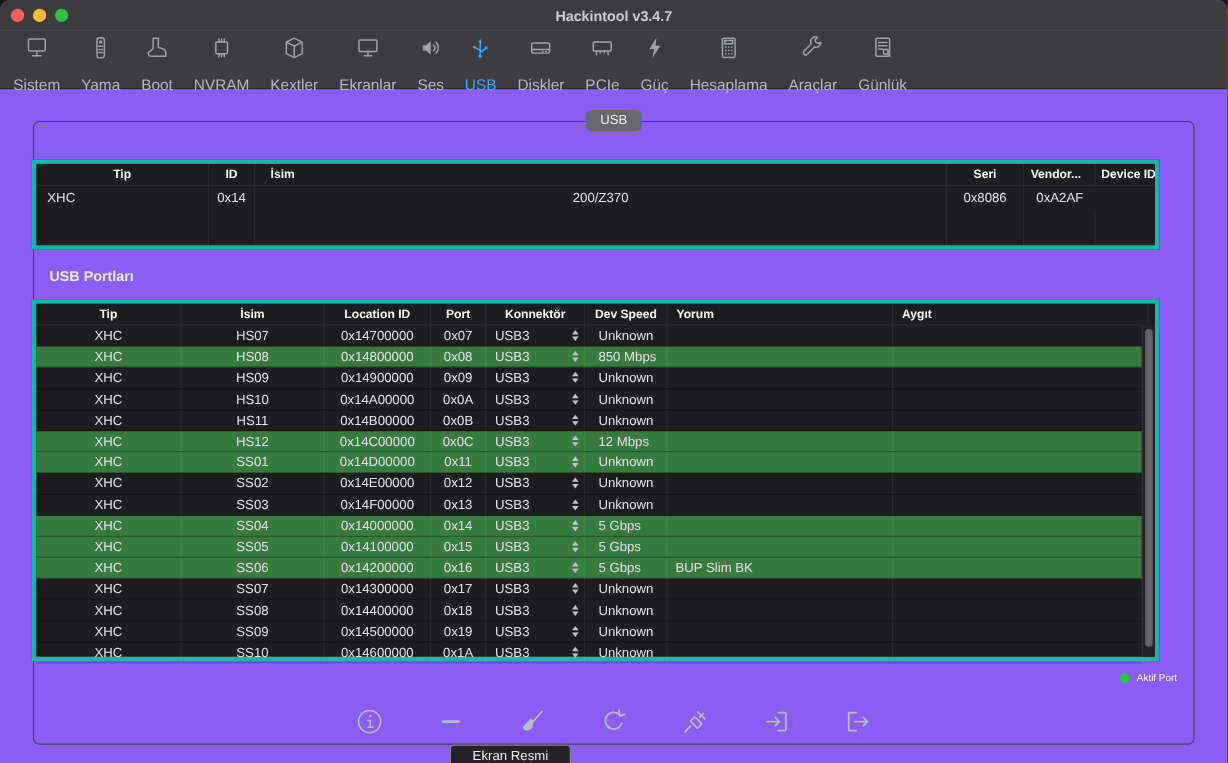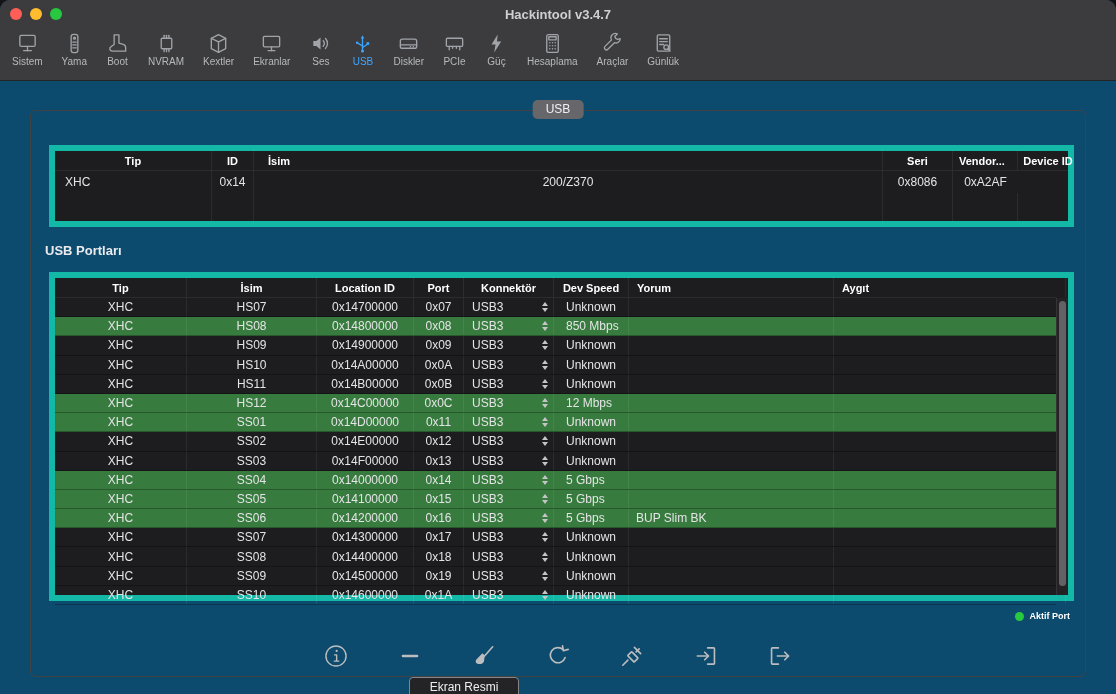--- a/index.html
+++ b/index.html
@@ -1,37 +1,37 @@
 <!DOCTYPE html>
 <html><head>
 <meta charset="utf-8">
 <style>
   *{margin:0;padding:0;box-sizing:border-box}
   body{background:#141416;font-family:"Liberation Sans",sans-serif;}
-  .window{position:relative;width:1116px;height:694px;background:#0c4a6e;border-radius:10px 10px 0 0;
+  .window{position:relative;width:1116px;height:694px;background:#8b5cf6;border-radius:10px 10px 0 0;
           overflow:hidden;color:#e6e6e8;font-family:"Liberation Sans",sans-serif;}
   
   .titlebar{position:absolute;top:0;left:0;right:0;height:28px;background:#3c3c3f;display:flex;align-items:center}
   .traffic{position:absolute;left:10px;top:0;height:28px;display:flex;align-items:center;gap:8px;z-index:2}
   .tl{width:12px;height:12px;border-radius:50%;display:inline-block}
   .tl.red{background:#ff5f57}.tl.yellow{background:#febc2e}.tl.green{background:#28c840}
   .win-title{width:100%;text-align:center;font-size:13px;font-weight:bold;color:#cfcfd1}
   .toolbar{position:absolute;top:28px;left:0;right:0;height:53px;background:#3c3c3f;border-bottom:1px solid #242427;
            display:flex;align-items:flex-start;padding:3px 0 0 9px;gap:13px}
   .tb-item{display:flex;flex-direction:column;align-items:center;color:#a0a3a7;padding:1px 3px;cursor:default}
   .tb-item.sel{color:#3da5ff}
   .tb-icon svg{width:23px;height:23px;display:block}
-  .tb-label{font-size:10px;margin-top:1px;color:#b7b9bc;white-space:nowrap}
+  .tb-label{font-size:14px;margin-top:14px;color:#b7b9bc;white-space:nowrap}
   .tb-item.sel .tb-label{color:#3da5ff}
   
   .groupbox{position:absolute;left:30px;right:30px;top:110px;bottom:17px;border:1px solid #424245;border-radius:6px}
   .tab-pill{position:absolute;top:100px;left:50%;transform:translateX(-50%);background:#67676b;color:#f0f0f2;
             font-size:12px;height:19px;line-height:19px;padding:0 13px;border-radius:5px;z-index:3}
   
-  .ctable,.ptable{position:absolute;left:49px;width:1025px;background:#1d1d20;border:6px solid #14b8a6;font-size:12px}
+  .ctable,.ptable{position:absolute;left:29px;width:1025px;background:#1d1d20;border:4px solid #14b8a6;font-size:12px}
   .ctable{top:145px;height:82px;display:flex;flex-direction:column}
   .ptable{top:272px;height:329px}
   .ctable-row{display:grid;grid-template-columns:157px 42px 629px 70px 65px 60px}
   .ptable-row{display:grid;grid-template-columns:132px 130px 97px 50px 90px 75px 205px 232px;margin-right:12px}
   .cell{display:flex;align-items:center;overflow:hidden;white-space:nowrap;border-right:1px solid rgba(255,255,255,.07);color:#e4e4e6}
   .ctable-row .cell:last-child{border-right:none}
   .ch,.ph{font-weight:bold;font-size:11px;color:#ffffff}
   .ctable-header,.ptable-header{height:20px;border-bottom:1px solid rgba(255,255,255,.07)}
   .crow{height:22px}
   .cfill{flex:1}
@@ -53,21 +53,21 @@
   .stepper i{display:block;width:0;height:0;border-left:3px solid transparent;border-right:3px solid transparent}
   .stepper i.up{border-bottom:4px solid #c5c5c8;margin-bottom:2px}
   .stepper i.dn{border-top:4px solid #c5c5c8}
   
   .pscrollbar{position:absolute;top:20px;right:0;bottom:0;width:12px;border-left:1px solid rgba(255,255,255,.08);background:#232326}
   .pthumb{position:absolute;left:2px;top:3px;bottom:9px;width:7px;border-radius:4px;background:#626266}
   
   .section-title{position:absolute;left:45px;top:243px;font-size:13px;font-weight:bold;color:#ebebed}
   .legend{position:absolute;right:46px;top:611px;display:flex;align-items:center;gap:6px}
   .legend-dot{width:9px;height:9px;border-radius:50%;background:#27c93f}
-  .legend-label{font-size:9px;font-weight:bold;color:#fff}
+  .legend-label{font-size:9px;font-weight:normal;color:#fff}
   
   .actions{position:absolute;left:0;right:0;top:636px;height:40px;display:flex;justify-content:center;align-items:center;gap:48px}
   .action{width:26px;height:26px;color:#bcbdbf;cursor:default}
   .action svg{width:26px;height:26px;display:block}
   
   .screenshot-btn{position:absolute;left:409px;top:677px;width:110px;height:26px;background:#242427;
                   border:1px solid #85858a;border-radius:4px;z-index:4;display:flex;justify-content:center;
                   align-items:flex-start;padding-top:2px;font-size:12px;color:#eeeeef}
 </style>
 </head>

